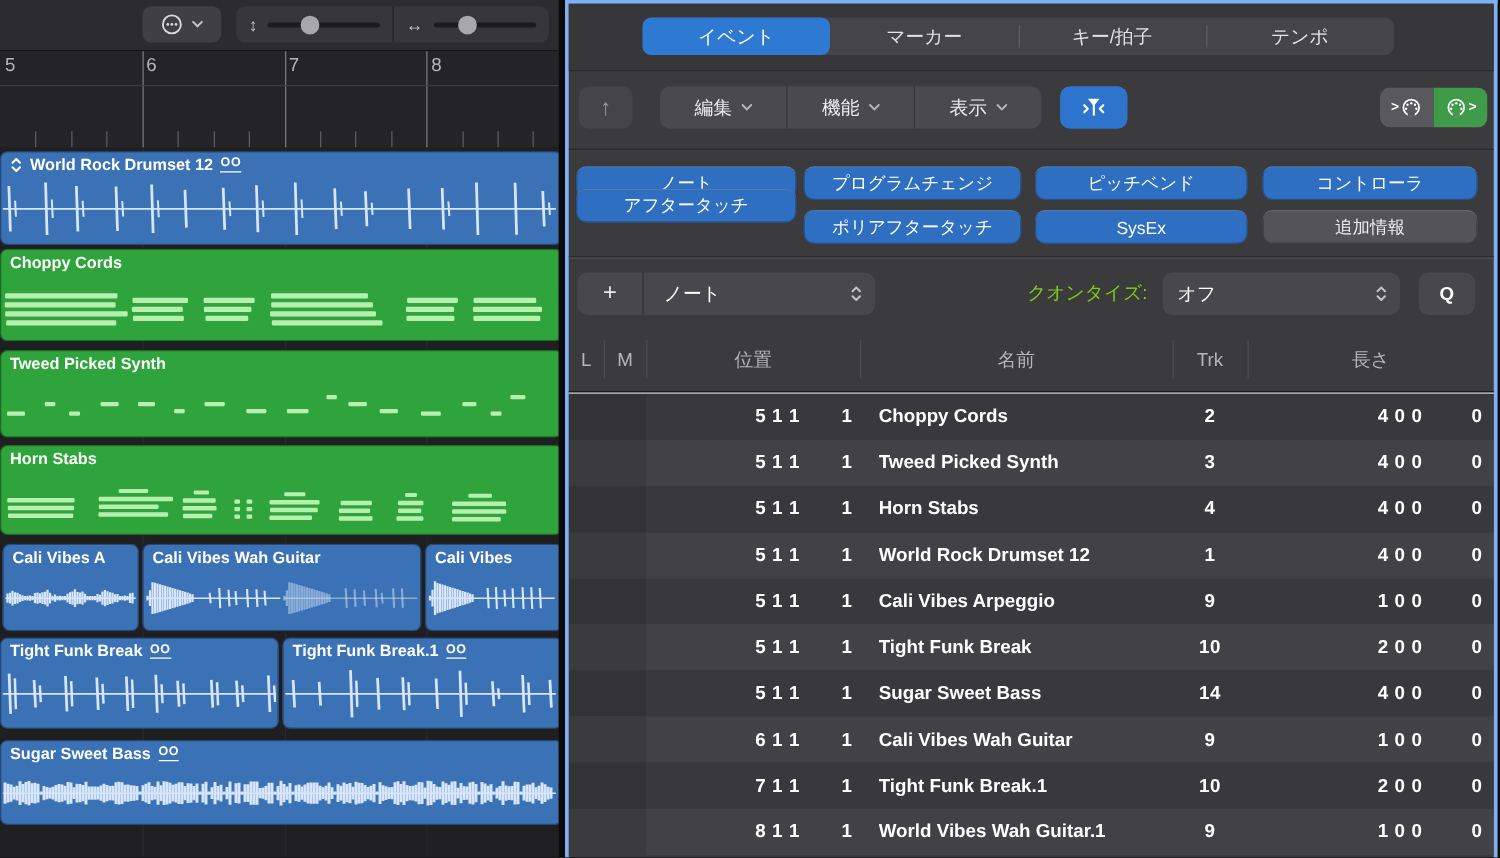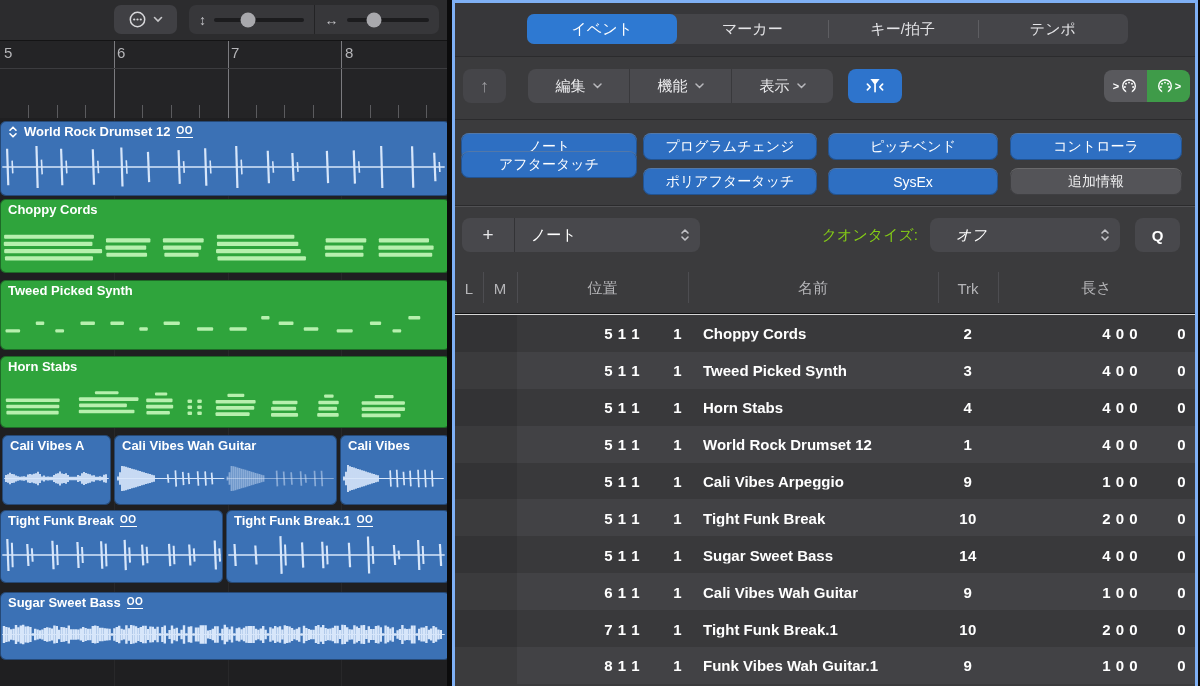--- a/index.html
+++ b/index.html
@@ -34,21 +34,21 @@
   .region.midi{background:#2fa43c;}
   .rtitle{display:flex;align-items:center;gap:6px;padding:3px 8px 0;color:#fff;font-size:13px;font-weight:600;
           white-space:nowrap;overflow:hidden;}
   .loopic{font-size:10px;font-weight:700;border-bottom:1.5px solid #fff;line-height:1.15;letter-spacing:.5px;}
   .wavebox{position:absolute;left:2px;right:2px;top:20px;bottom:2px;}
 
   
   #panel{position:absolute;left:452px;top:0;width:746px;height:686px;background:#3b3b3d;
          border:3px solid #7fb0f5;border-bottom:none;box-sizing:border-box;}
   .tabsbg{position:absolute;left:0;right:0;top:0;height:53px;background:#37373a;}
-  .tabstrip{position:absolute;left:72px;top:11px;width:601px;height:30px;background:#454549;border-radius:7px;display:flex;}
+  .tabstrip{position:absolute;left:59px;top:11px;width:601px;height:30px;background:#454549;border-radius:7px;display:flex;}
   .tab{flex:1;display:flex;align-items:center;justify-content:center;color:#e4e4e7;font-size:15px;position:relative;cursor:pointer;}
   .tab.active{background:#2e79d2;border-radius:7px;color:#fff;font-weight:500;}
   .tab:not(.active)+.tab:not(.active)::before{content:'';position:absolute;left:0;top:6px;bottom:6px;width:1px;background:#5e5e62;}
   .divider{position:absolute;left:0;right:0;height:1px;background:#2b2b2d;}
   .dlight{position:absolute;left:0;right:0;height:1px;background:#515154;}
 
   .upbtn{position:absolute;left:8px;top:66px;width:43px;height:34px;background:#454549;border:none;border-radius:8px;
          color:#9a9a9e;font-size:18px;cursor:pointer;}
   .menugrp{position:absolute;left:73px;top:66px;width:305px;height:34px;background:#4a4a4e;border-radius:8px;display:flex;}
   .menu{flex:1;display:flex;align-items:center;justify-content:center;gap:7px;color:#ececee;font-size:15px;cursor:pointer;}
@@ -71,21 +71,21 @@
   .addgrp{position:absolute;left:7px;top:215px;width:238px;height:34px;background:#48484c;border-radius:8px;
           display:flex;align-items:center;}
   .addbtn{width:52px;height:100%;line-height:34px;text-align:center;color:#e8e8ea;font-size:19px;
           border-right:1px solid #333336;cursor:pointer;}
   .evtype{flex:1;padding-left:16px;color:#fff;font-size:15px;}
   .dblchev{margin-right:10px;}
   .qlabel{position:absolute;left:290px;top:215px;width:173px;height:34px;line-height:34px;text-align:right;
           color:#84cc16;font-size:15px;}
   .qpopup{position:absolute;left:475px;top:215px;width:190px;height:34px;background:#48484c;border-radius:8px;
           display:flex;align-items:center;cursor:pointer;}
-  .qpopup .val{flex:1;padding-left:26px;color:#fff;font-size:15px;font-style:italic;}
+  .qpopup .val{flex:1;padding-left:12px;color:#fff;font-size:15px;}
   .qbtn{position:absolute;left:680px;top:215px;width:45px;height:34px;background:#48484c;border:none;border-radius:8px;
         color:#fff;font-size:15px;font-weight:700;cursor:pointer;}
 
   .thead{position:absolute;left:0;right:0;top:260px;height:52px;}
   .hcell{position:absolute;top:0;bottom:2px;display:flex;align-items:center;justify-content:center;
          color:#b5b5b8;font-size:15px;}
   .vsep{position:absolute;top:9px;bottom:12px;width:1px;background:#4d4d51;}
   .thead::before{content:'';position:absolute;left:0;right:0;bottom:1px;height:1px;background:#101011;}
   .thead::after{content:'';position:absolute;left:0;right:0;bottom:0;height:1px;background:#d6d6d6;}
 
@@ -884,20 +884,20 @@
           <span class="cell cpos">7 1 1</span>
           <span class="cell csub">1</span>
           <span class="cell cname">Tight Funk Break.1</span>
           <span class="cell ctrk">10</span>
           <span class="cell clen">2 0 0</span>
           <span class="cell ctick">0</span>
         </div>
         <div class="row">
           <span class="cell cpos">8 1 1</span>
           <span class="cell csub">1</span>
-          <span class="cell cname">Funk Vibes Wah Guitar.1</span>
+          <span class="cell cname">World Vibes Wah Guitar.1</span>
           <span class="cell ctrk">9</span>
           <span class="cell clen">1 0 0</span>
           <span class="cell ctick">0</span>
         </div>
       </div>
   </section>
 </div>
 
 </body></html>

